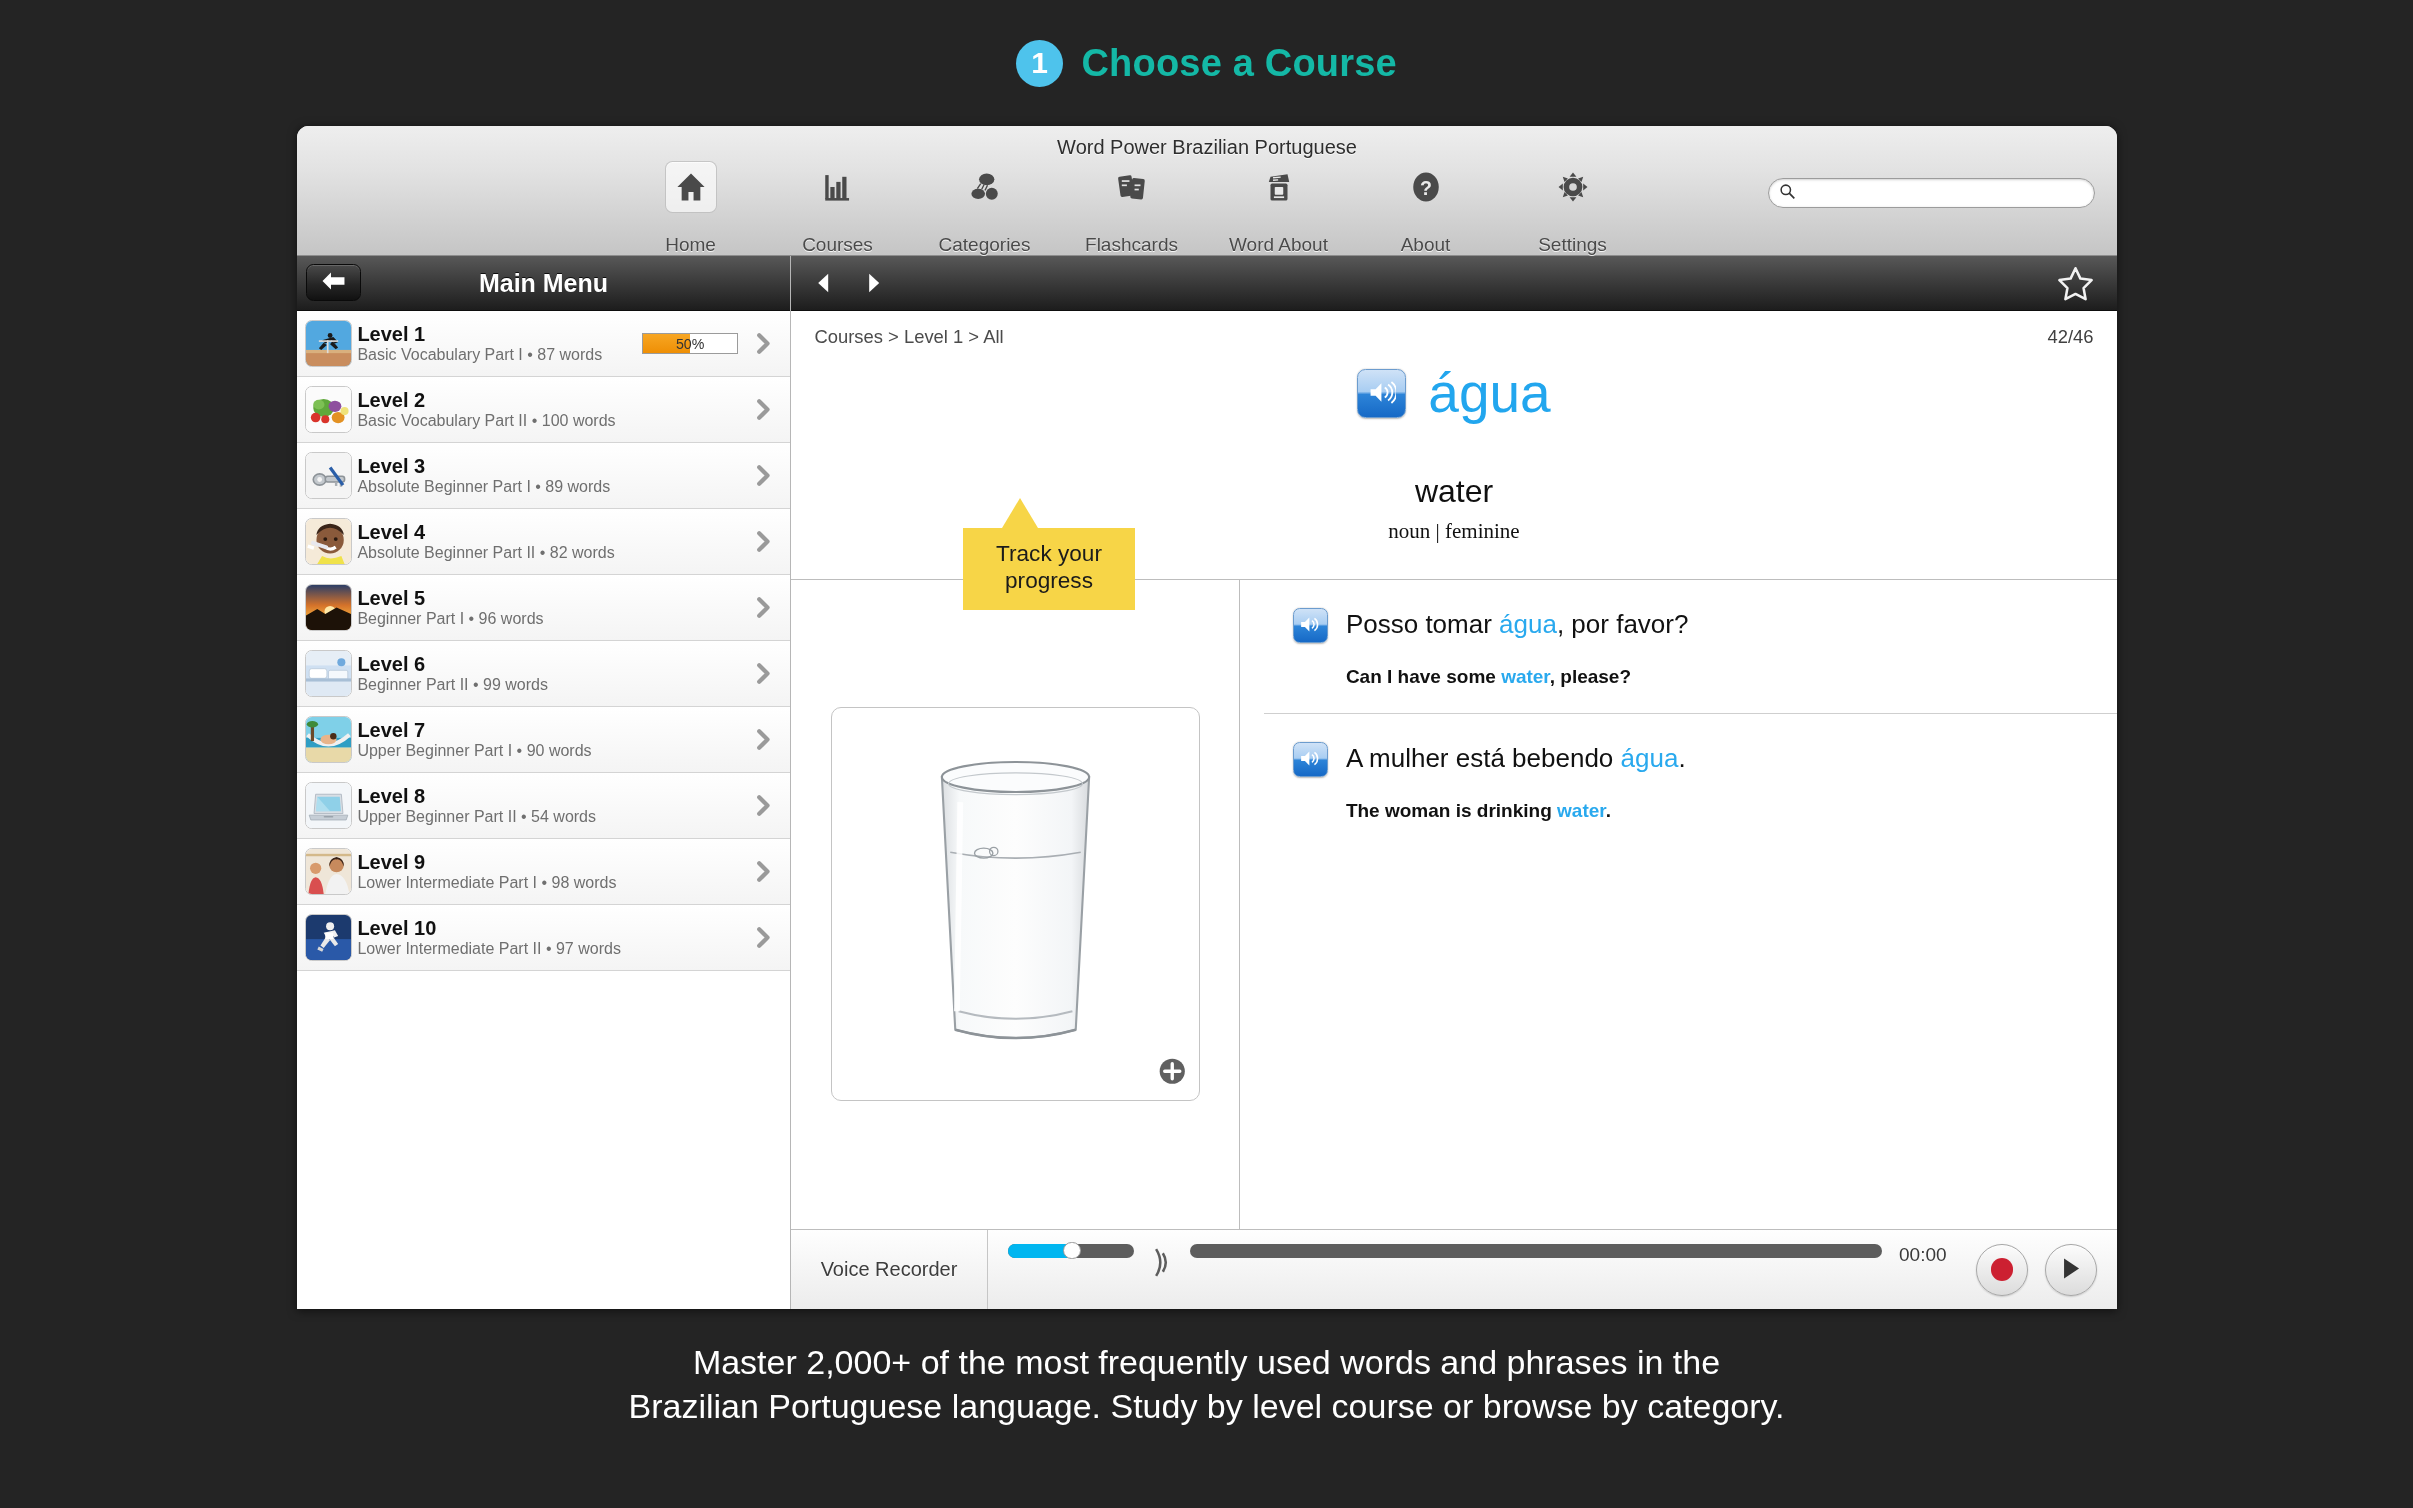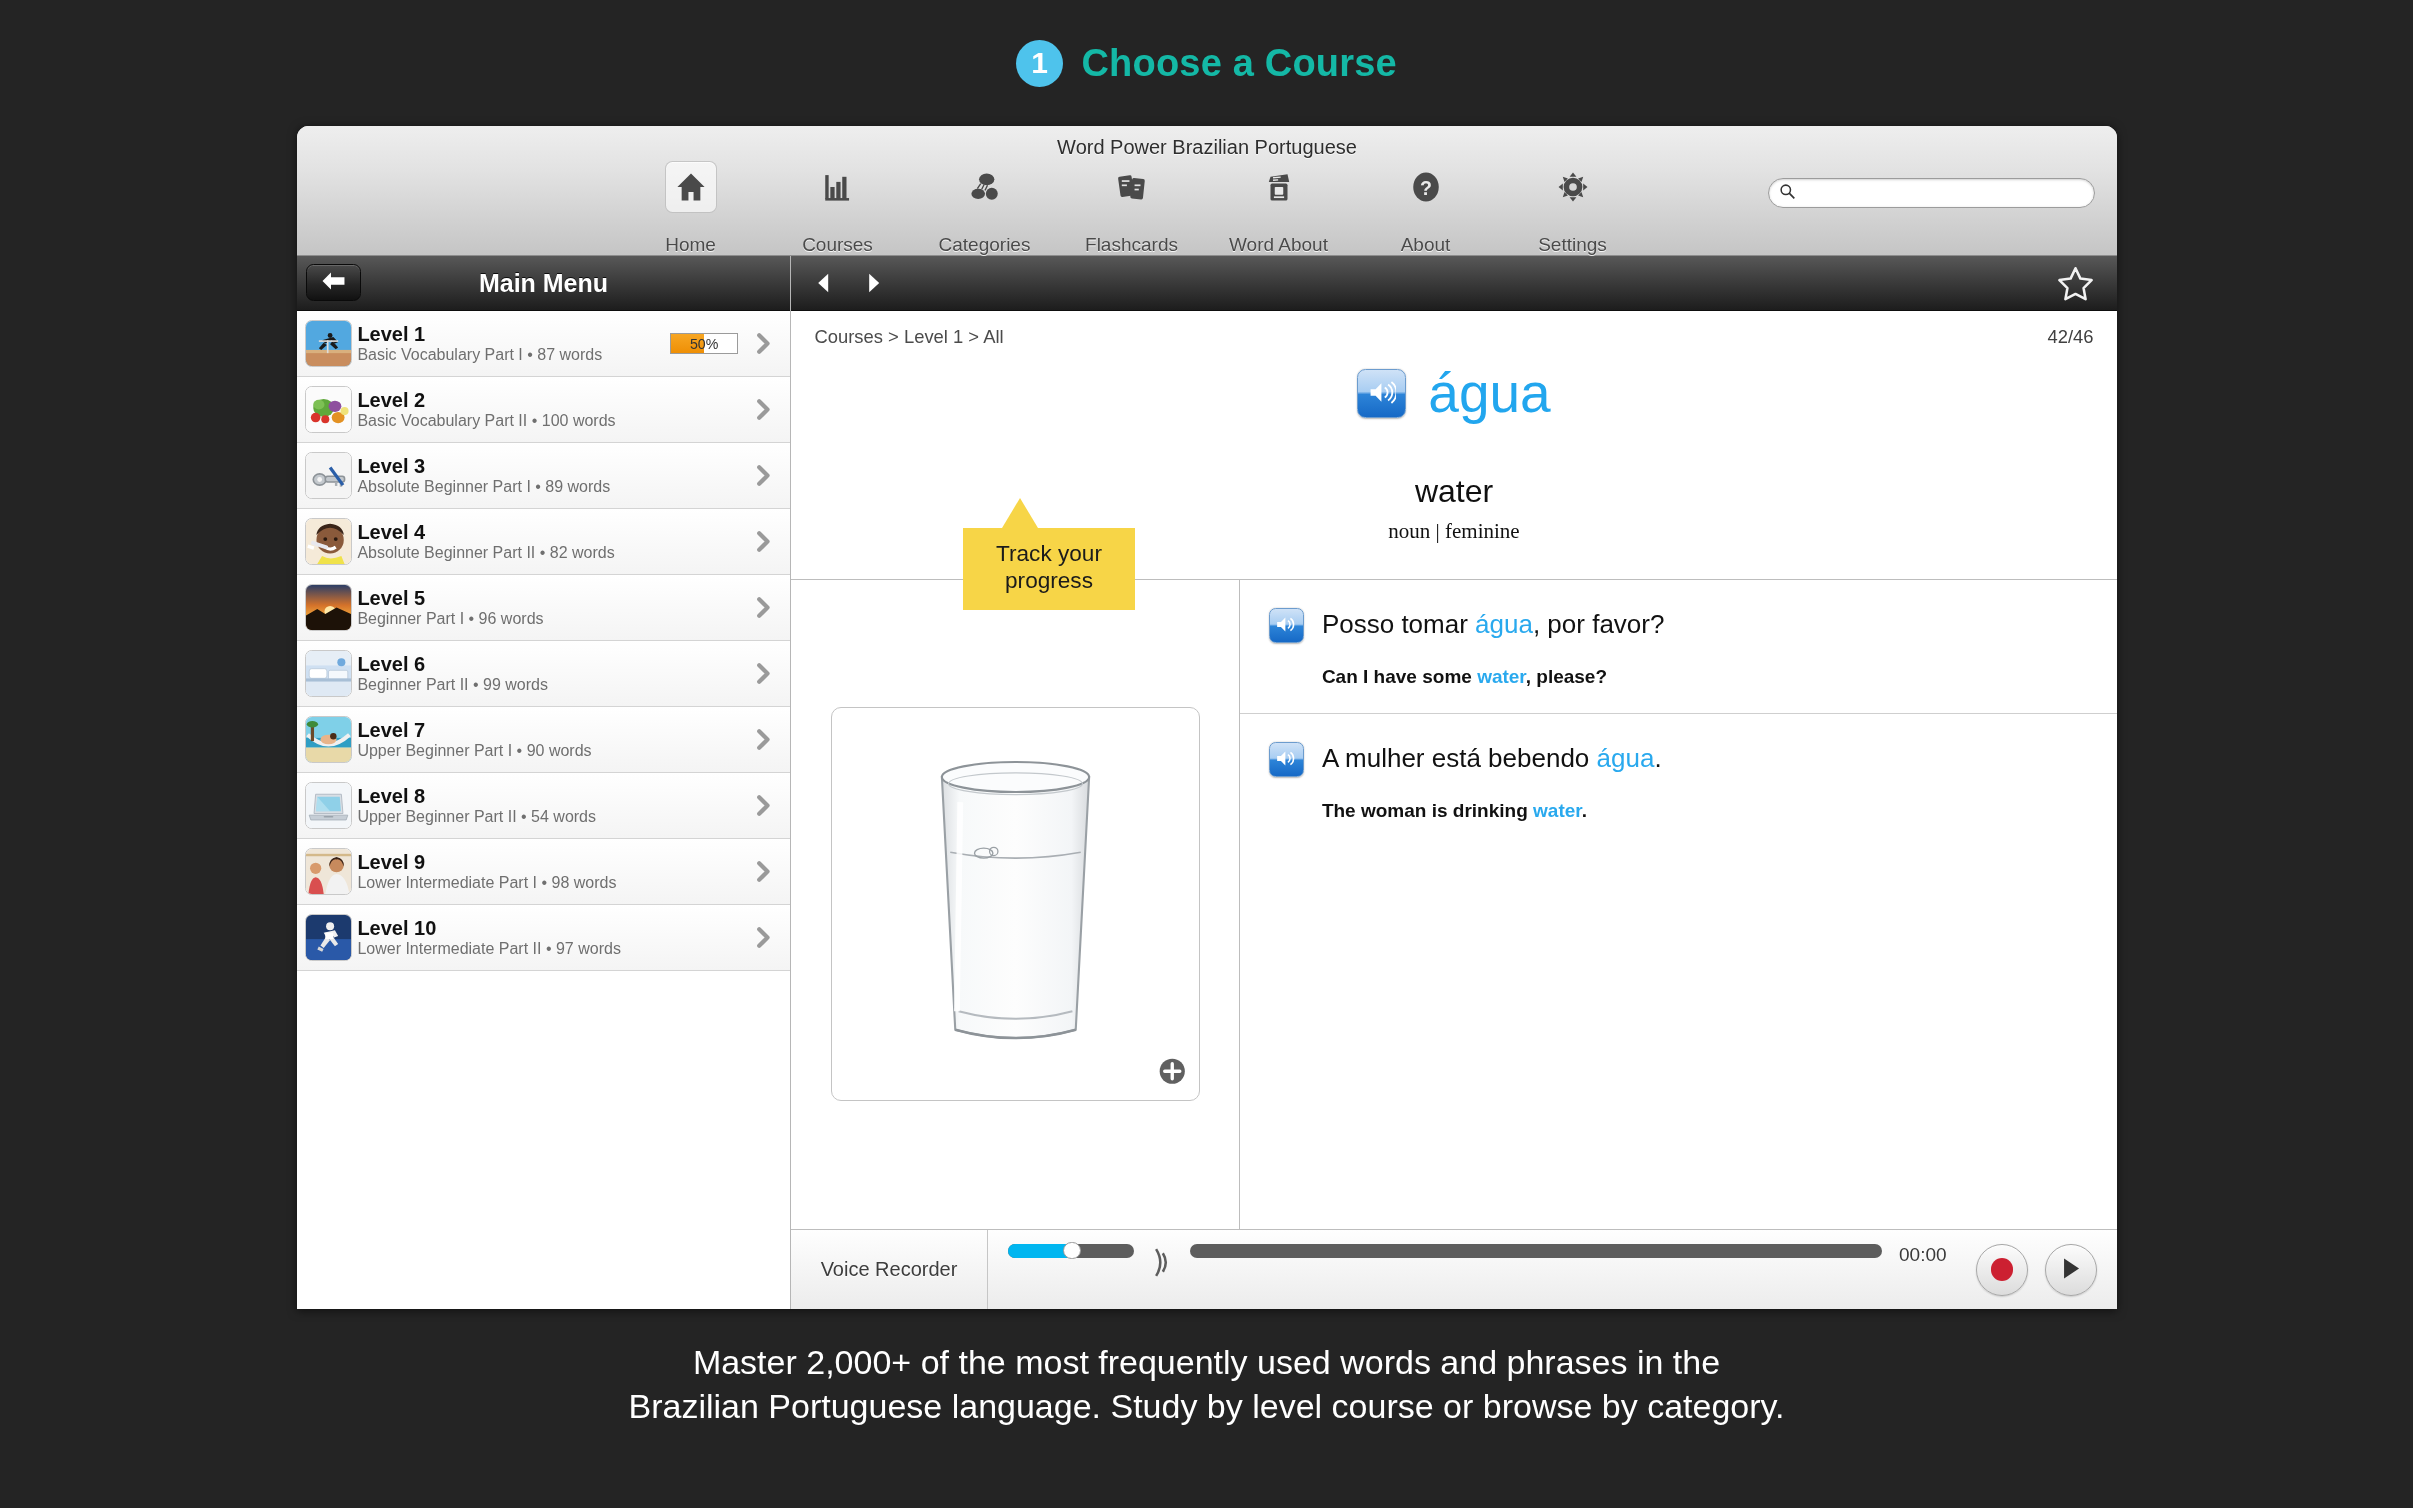--- a/index.html
+++ b/index.html
@@ -123,21 +123,21 @@
   }
   .level-thumb svg { display: block; width: 100%; height: 100%; }
   .level-text { flex: 1; padding-left: 5px; overflow: hidden; }
   .level-name {
     font-size: 20px; font-weight: bold; color: #111; line-height: 1.12;
   }
   .level-sub {
     font-size: 16px; color: #6f6f6f; line-height: 1.2; white-space: nowrap;
   }
   .level-progress {
-    width: 68px; height: 21px; margin-right: 11.7px;
+    width: 96px; height: 21px; margin-right: 11.7px;
     border: 0.8px solid #9b9b9b; background: #ffffff;
     position: relative; overflow: hidden;
   }
   .level-progress .fill {
     position: absolute; left: 0; top: 0; bottom: 0;
     background: linear-gradient(180deg, #f7a623 0%, #ef8f05 100%);
   }
   .level-progress .pct {
     position: absolute; inset: 0; display: flex;
     align-items: center; justify-content: center;
@@ -193,21 +193,21 @@
     width: 35px; height: 35px; min-width: 35px; border-radius: 6.7px;
   }
   .headword { font-size: 55px; color: #22a6ee; line-height: 1; }
   .translation { font-size: 32px; color: #101010; margin-top: 52px; }
   .pos {
     font-size: 21px; color: #111; margin-top: 8.4px;
     font-family: "Liberation Serif", serif;
   }
 
   .lower-split {
-    flex: 1; display: flex; border-top: 0.8px solid #bdbdbd; margin-top: 35px;
+    flex: 1; display: flex; border-top: 0.8px solid #bdbdbd; margin-top: 35px; gap: 24px;
   }
   .image-pane {
     width: 449px; min-width: 449px; border-right: 0.8px solid #bdbdbd;
     display: flex; align-items: center; justify-content: center;
   }
   .image-card {
     position: relative; width: 369px; height: 394px;
     border: 0.8px solid #c4c4c4; border-radius: 10px; background: #fff;
     display: flex; align-items: center; justify-content: center;
   }

